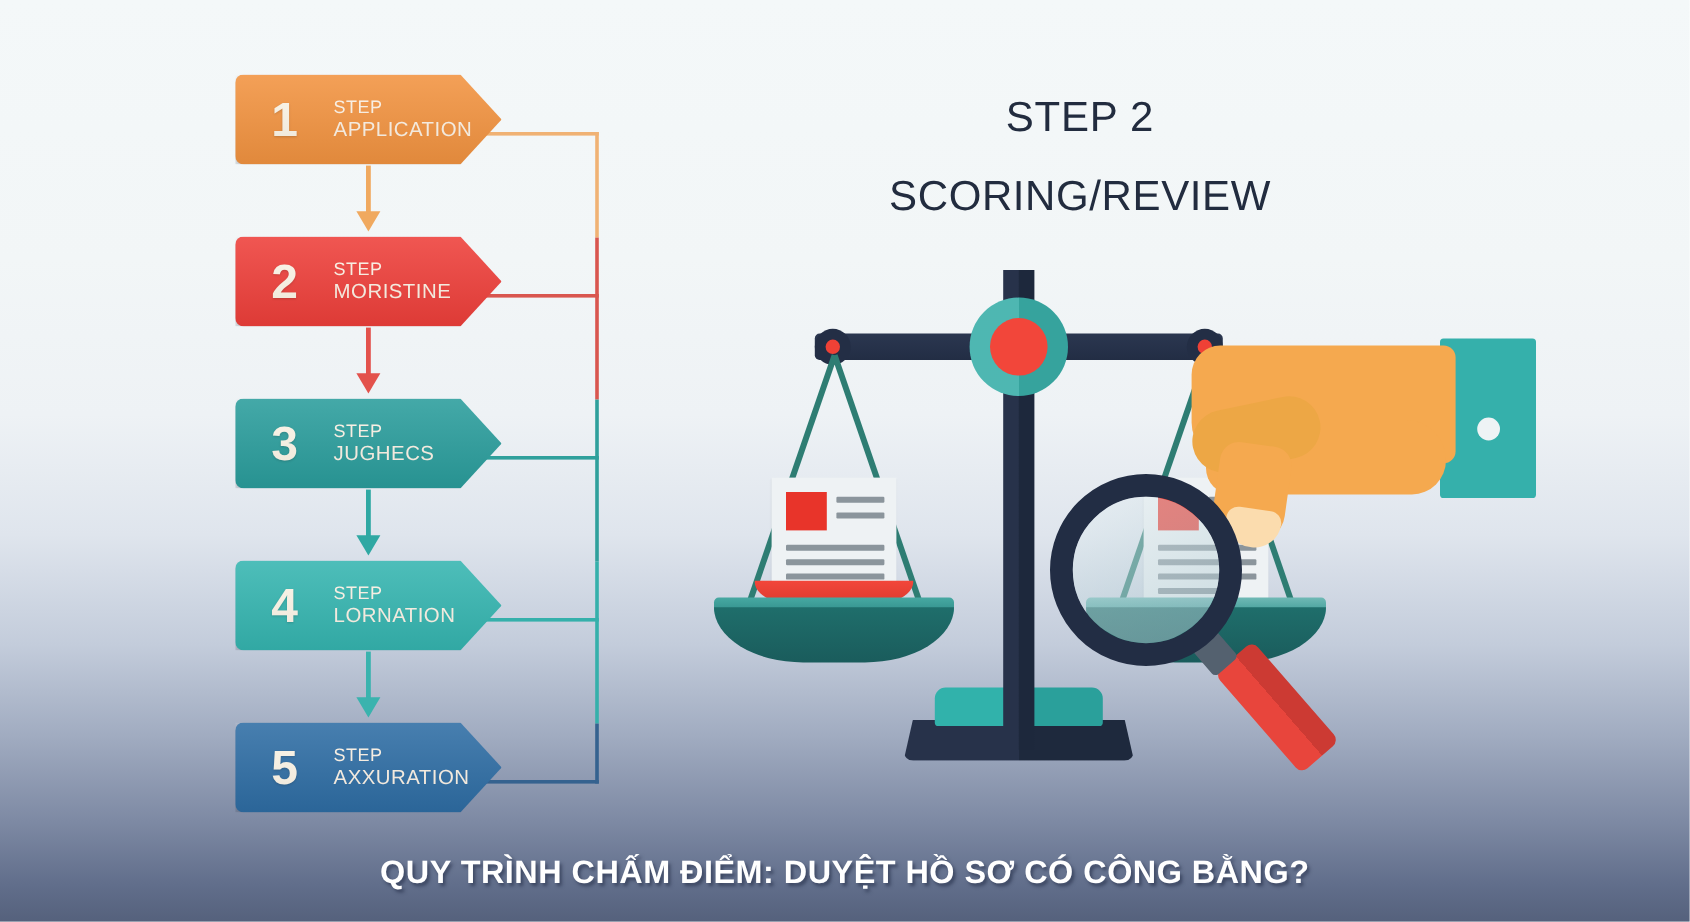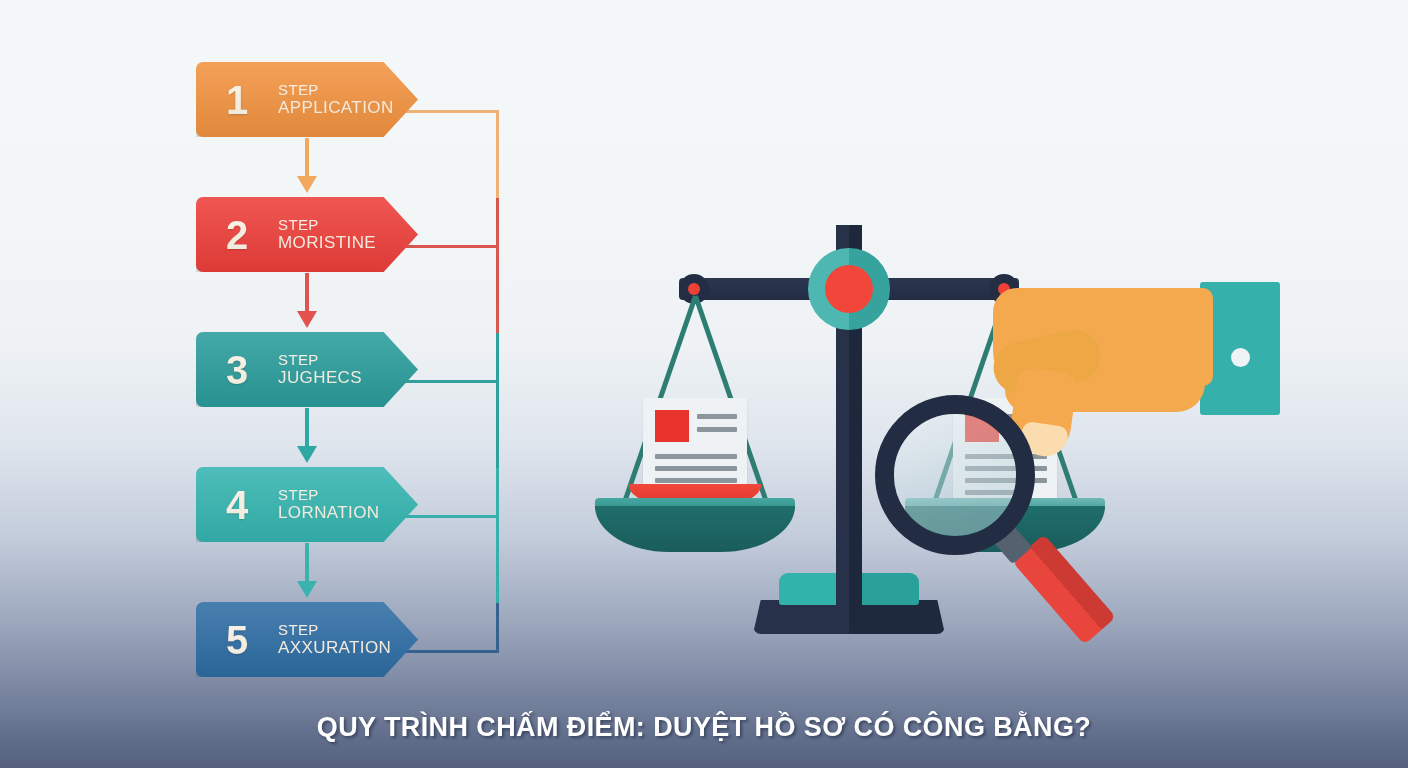--- a/index.html
+++ b/index.html
@@ -198,20 +198,24 @@
         <span class="step-num">5</span>
         <span class="step-text">
           <span class="l1">STEP</span>
           <span class="l2">AXXURATION</span>
         </span>
       </div>
     </div>
 
   </div>
 
+  <div class="head-wrap">
+    <div class="head-1">STEP 2</div>
+    <div class="head-2">SCORING/REVIEW</div>
+  </div>
 
   <div class="illus">
 
     <div style="position:absolute; left:178px; top:400px; width:192px; height:34px;
                 background:linear-gradient(to right,#27324a 0 50%, #1e293d 50% 100%);
                 border-radius:8px; clip-path:polygon(4% 0,96% 0,100% 100%,0 100%);"></div>
     <div style="position:absolute; left:204px; top:373px; width:140px; height:32px;
                 background:linear-gradient(to right,#31b2ab 0 50%, #2aa09b 50% 100%);
                 border-radius:9px 9px 3px 3px;"></div>
 

